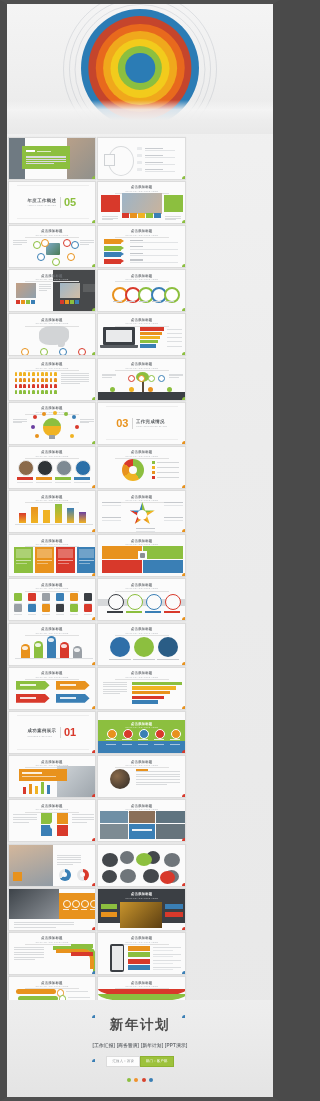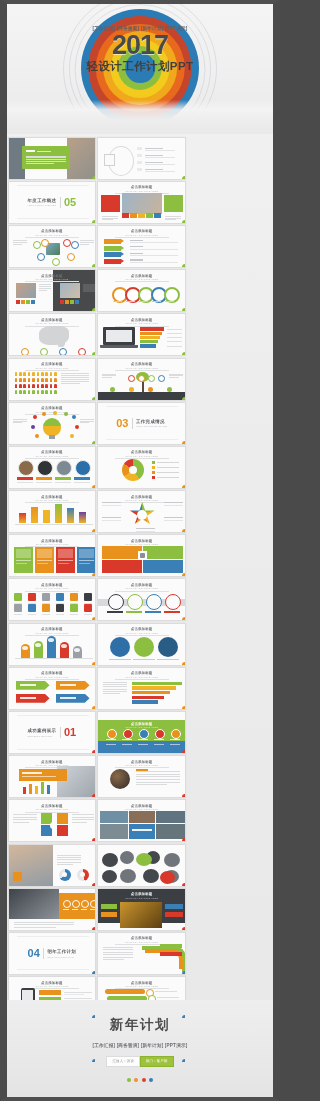--- a/index.html
+++ b/index.html
@@ -76,25 +76,20 @@
         <div class="ring ghost" style="width: 129px; height: 129px; top: -0.5px;"></div>
         <div class="ring" style="width: 118px; height: 118px; background: rgb(43, 124, 181); top: 5px;"></div>
         <div class="ring" style="width: 103.25px; height: 103.25px; background: rgb(197, 69, 44); top: 12.375px;"></div>
         <div class="ring" style="width: 88.5px; height: 88.5px; background: rgb(232, 105, 29); top: 19.75px;"></div>
         <div class="ring" style="width: 73.75px; height: 73.75px; background: rgb(240, 168, 28); top: 27.125px;"></div>
         <div class="ring" style="width: 59px; height: 59px; background: rgb(242, 203, 28); top: 34.5px;"></div>
         <div class="ring" style="width: 44.25px; height: 44.25px; background: rgb(140, 191, 63); top: 41.875px;"></div>
         <div class="ring" style="width: 29.5px; height: 29.5px; background: rgb(43, 124, 181); top: 49.25px;"></div>
       </div>
     <div id="heroGloss"></div>
-    <div id="heroTextWrap">
-      <div id="heroTags">[工作汇报] [商务提案] [新年计划] [PPT演示]</div>
-      <div id="heroYear">2017</div>
-      <div id="heroTitle">轻设计工作计划PPT</div>
-    </div>
   </div>
 
   <div id="grid">
       <div class="slide" title="cover-intro-green">
         <div style="left: 0px; top: 0px; width: 16px; height: 43px; background: rgb(111, 122, 130); position: absolute;"></div>
         <div style="left: 58px; top: 0px; width: 31px; height: 43px; background: linear-gradient(135deg, rgb(184, 160, 137), rgb(141, 143, 140)); position: absolute;"></div>
         <div style="left: 13px; top: 8px; width: 48px; height: 23px; background: rgb(140, 191, 63); position: absolute;"></div>
         <div style="left: 17px; top: 12px; width: 9px; height: 2.4px; background: rgb(255, 255, 255); position: absolute;"></div>
         <div style="left: 28px; top: 13px; width: 14px; height: 1.2px; background: rgba(255, 255, 255, 0.7); position: absolute;"></div>
         <div style="left: 17px; top: 18px; width: 40px; height: 0.7px; background: rgb(217, 219, 221); position: absolute;"></div>
@@ -779,33 +774,20 @@
           <div class="t" style="color: rgb(255, 255, 255);">点击添加标题</div>
           <div class="s" style="color: rgba(255, 255, 255, 0.6);">CLICK TO ADD TITLE HERE</div>
         </div>
         <div style="left: 22px; top: 13px; width: 42px; height: 26px; background: linear-gradient(135deg, rgb(200, 148, 44), rgb(92, 63, 18)); position: absolute;"></div>
         <div style="left: 3px; top: 15px; width: 16px; height: 5px; background: rgb(140, 191, 63); position: absolute;"></div>
         <div style="left: 3px; top: 23px; width: 16px; height: 5px; background: rgb(232, 146, 29); position: absolute;"></div>
         <div style="left: 67px; top: 15px; width: 18px; height: 5px; background: rgb(58, 127, 181); position: absolute;"></div>
         <div style="left: 67px; top: 23px; width: 18px; height: 5px; background: rgb(216, 57, 43); position: absolute;"></div>
         <div class="dot" style="background: rgb(216, 57, 43);"></div>
       </div>
-      <div class="slide" title="section-04">
-        <div class="divider">
-          <div class="dnum" style="color: rgb(58, 127, 181);">04</div>
-          <div class="dbar"></div>
-          <div>
-            <div class="dtxt">明年工作计划</div>
-            <div class="dsub">NEXT YEAR WORK PLAN</div>
-          </div>
-        </div>
-        <div style="left: 8px; top: 3px; width: 72px; height: 0.5px; background: rgb(237, 237, 237); position: absolute;"></div>
-        <div style="left: 8px; bottom: 4px; width: 72px; height: 0.5px; background: rgb(237, 237, 237); position: absolute;"></div>
-        <div class="dot" style="background: rgb(58, 127, 181);"></div>
-      </div>
       <div class="slide" title="curved-ribbon-steps">
         <div class="sl-hd">
           <div class="t">点击添加标题</div>
           <div class="s">CLICK TO ADD TITLE HERE</div>
           <div class="rule"></div>
         </div>
         <div style="left: 44px; top: 13px; width: 40px; height: 22px; border-top: 4px solid rgb(140, 191, 63); border-right: 4px solid rgb(140, 191, 63); border-radius: 0px 12px 0px 0px; position: absolute;"></div>
         <div style="left: 47px; top: 16px; width: 34px; height: 16px; border-top: 4px solid rgb(232, 146, 29); border-right: 4px solid rgb(232, 146, 29); border-radius: 0px 10px 0px 0px; position: absolute;"></div>
         <div style="left: 62px; top: 11px; width: 22px; height: 4px; background: rgb(140, 191, 63); position: absolute;"></div>
         <div style="left: 62px; top: 19px; width: 22px; height: 4px; background: rgb(216, 57, 43); position: absolute;"></div>

